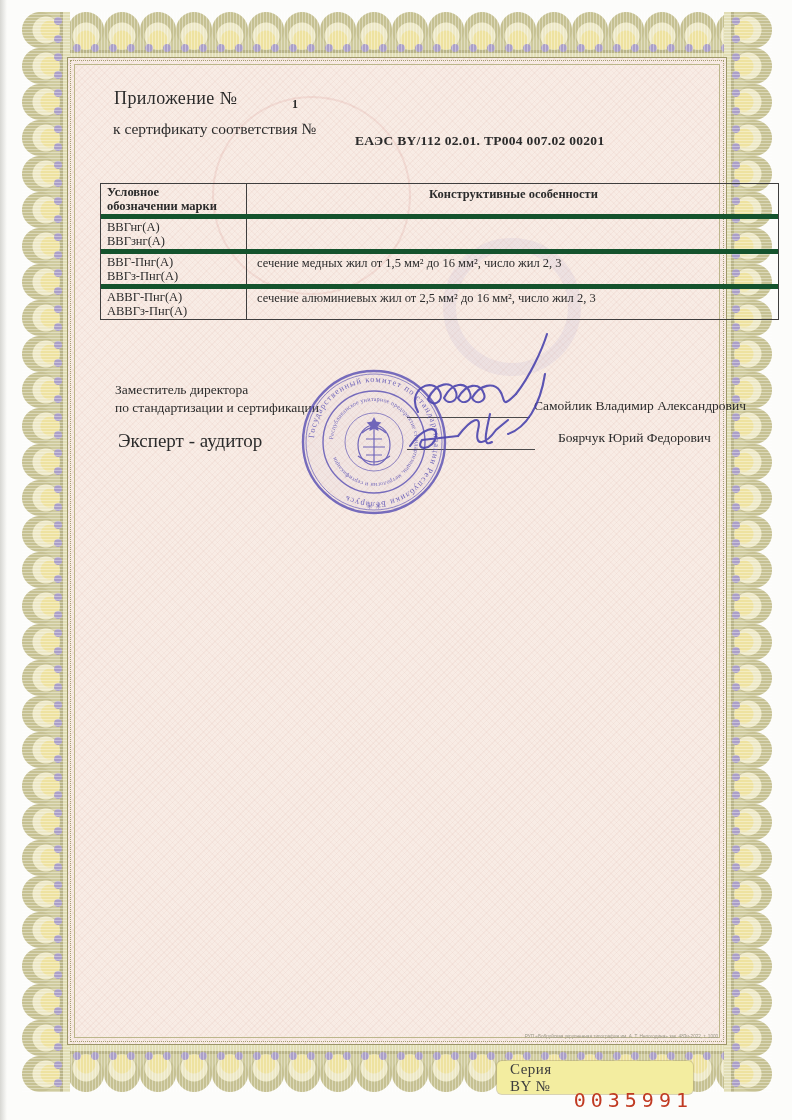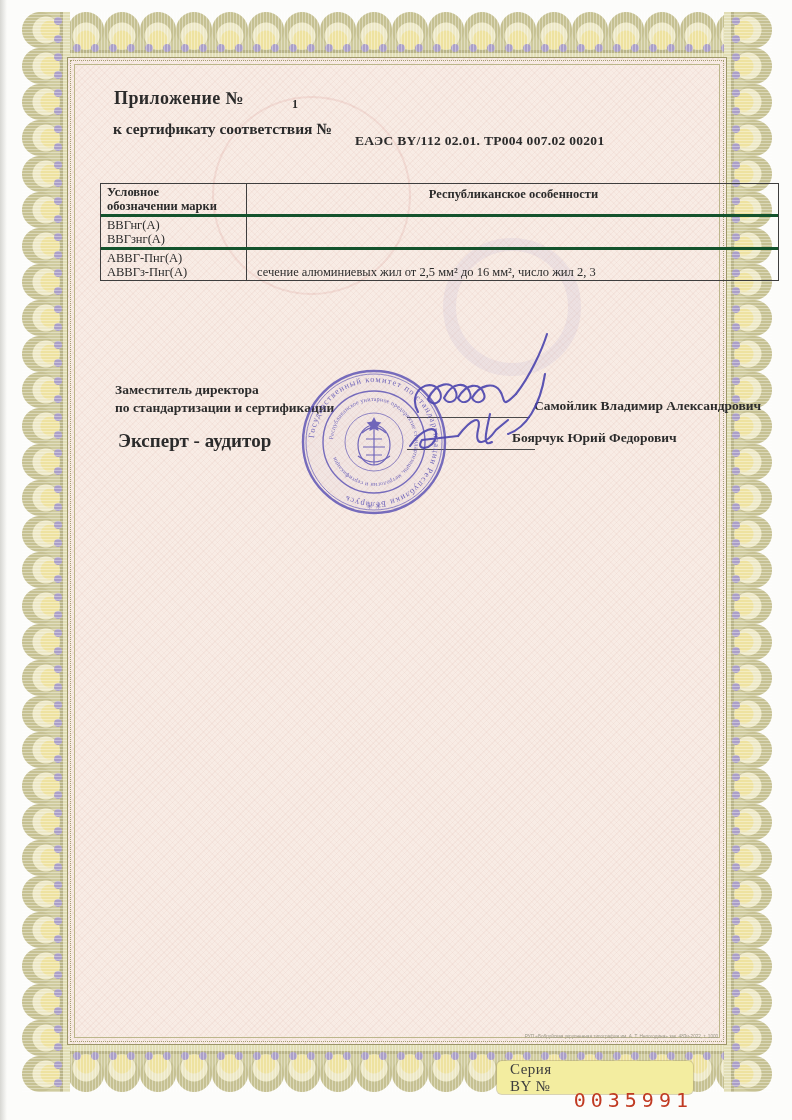--- a/index.html
+++ b/index.html
@@ -68,44 +68,44 @@
       repeating-linear-gradient(45deg, rgba(211,158,146,.08) 0 1px, rgba(0,0,0,0) 1px 4px),
       #f8ece5;
   }
   .frame::before { content:""; position:absolute; inset:2px; border:1px dotted #a59f72; }
   .frame::after  { content:""; position:absolute; inset:6px; border:1px solid #bcb68a; }
 
   .wm { position:absolute; border-radius:50%; z-index:3; }
   .wm-pink { left:212px; top:96px; width:195px; height:195px; border:2px solid rgba(205,128,122,.17); }
   .wm-blue { left:443px; top:238px; width:112px; height:112px; border:13px solid rgba(110,100,190,.08); }
 
-  .abs { position:absolute; z-index:5;font-weight:bold; }
+  .abs { position:absolute; z-index:5; }
 
   
   .appendix-label { left:114px; top:88px; font-size:18px; letter-spacing:.4px; }
   .appendix-number { left:292px; top:97px; font-size:12px; font-weight:bold; }
   .cert-label { left:113px; top:120px; font-size:15.5px; }
   .cert-number { left:355px; top:133px; font-size:13.5px; font-weight:bold; letter-spacing:.3px; }
 
   
   .doc-table { left:100px; top:183px; width:677px; z-index:5; position:absolute;
     border:1px solid #3e3e3e; font-size:12.5px; line-height:13.5px; background:transparent; }
   .t-row { display:flex; min-height:29px; box-sizing:border-box; }
-  .t-row + .t-row { border-top:3px solid #14532d;align-items:flex-end; }
+  .t-row + .t-row { border-top:5px solid #14532d; }
   .t-c1 { width:146px; box-sizing:border-box; border-right:1px solid #3e3e3e; padding:2px 4px 1px 6px; }
   .t-c2 { flex:1; padding:3px 8px 1px 10px; }
   .t-head { font-weight:bold; }
   .t-head .t-c2 { text-align:center; padding-top:4px; }
 
   
   .sig-title1 { left:115px; top:382px; font-size:13.5px; }
   .sig-title2 { left:115px; top:400px; font-size:13.5px; }
   .sig-title3 { left:118px; top:430px; font-size:19px; }
   .sig-name1 { left:534px; top:398px; font-size:13.5px; }
-  .sig-name2 { left:512px; top:430px; font-size:13.5px; }
+  .sig-name2 { left:558px; top:430px; font-size:13.5px; }
   .sig-line { position:absolute; height:1px; background:#4a4a4a; z-index:6; }
   .sig-line1 { left:407px; top:417px; width:123px; }
   .sig-line2 { left:407px; top:449px; width:128px; }
 
   .stamp-svg { position:absolute; left:292px; top:360px; z-index:6; }
   .ink-svg { position:absolute; left:340px; top:330px; z-index:7; }
 
   
   .serial {
     position:absolute; left:497px; top:1061px; width:196px; height:33px; z-index:8;
@@ -139,27 +139,34 @@
   <div class="abs appendix-number">1</div>
   <div class="abs cert-label">к сертификату соответствия №</div>
   <div class="abs cert-number">ЕАЭС BY/112 02.01. ТР004 007.02 00201</div>
 
   <div class="doc-table">
     <div class="t-row t-head">
       <div class="t-c1">
         <div>Условное</div>
         <div>обозначении марки</div>
       </div>
-      <div class="t-c2">Республиканское особенности</div>
+      <div class="t-c2">Конструктивные особенности</div>
     </div>
     <div class="t-row">
       <div class="t-c1">
         <div>ВВГнг(А)</div>
         <div>ВВГзнг(А)</div>
       </div>
+    </div>
+    <div class="t-row">
+      <div class="t-c1">
+        <div>ВВГ-Пнг(А)</div>
+        <div>ВВГз-Пнг(А)</div>
+      </div>
+      <div class="t-c2">сечение медных жил от 1,5 мм² до 16 мм², число жил 2, 3</div>
     </div>
     <div class="t-row">
       <div class="t-c1">
         <div>АВВГ-Пнг(А)</div>
         <div>АВВГз-Пнг(А)</div>
       </div>
       <div class="t-c2">сечение алюминиевых жил от 2,5 мм² до 16 мм², число жил 2, 3</div>
     </div>
   </div>
 

